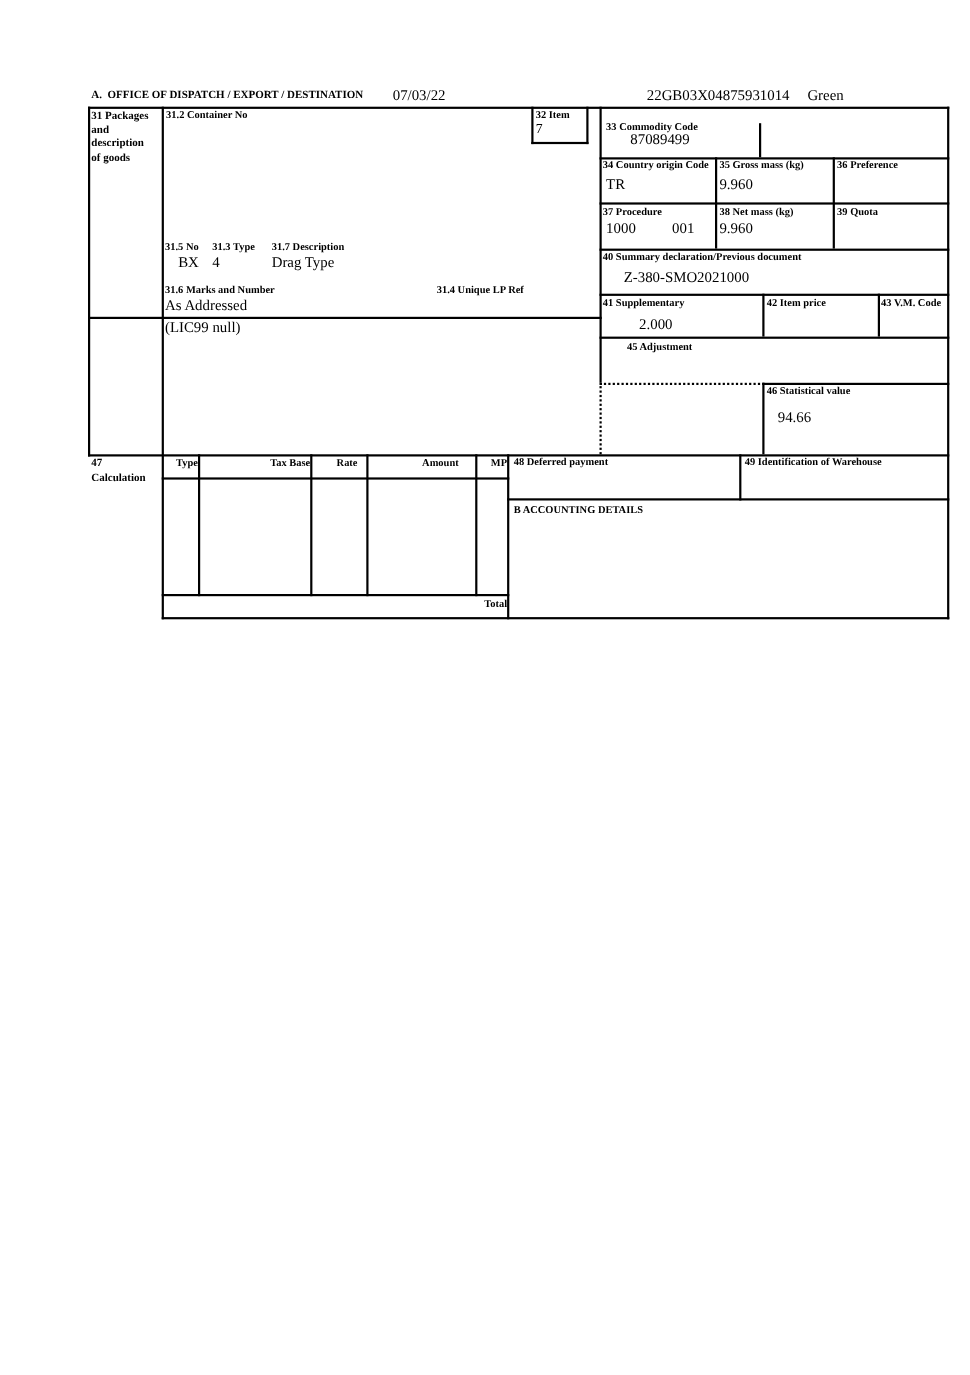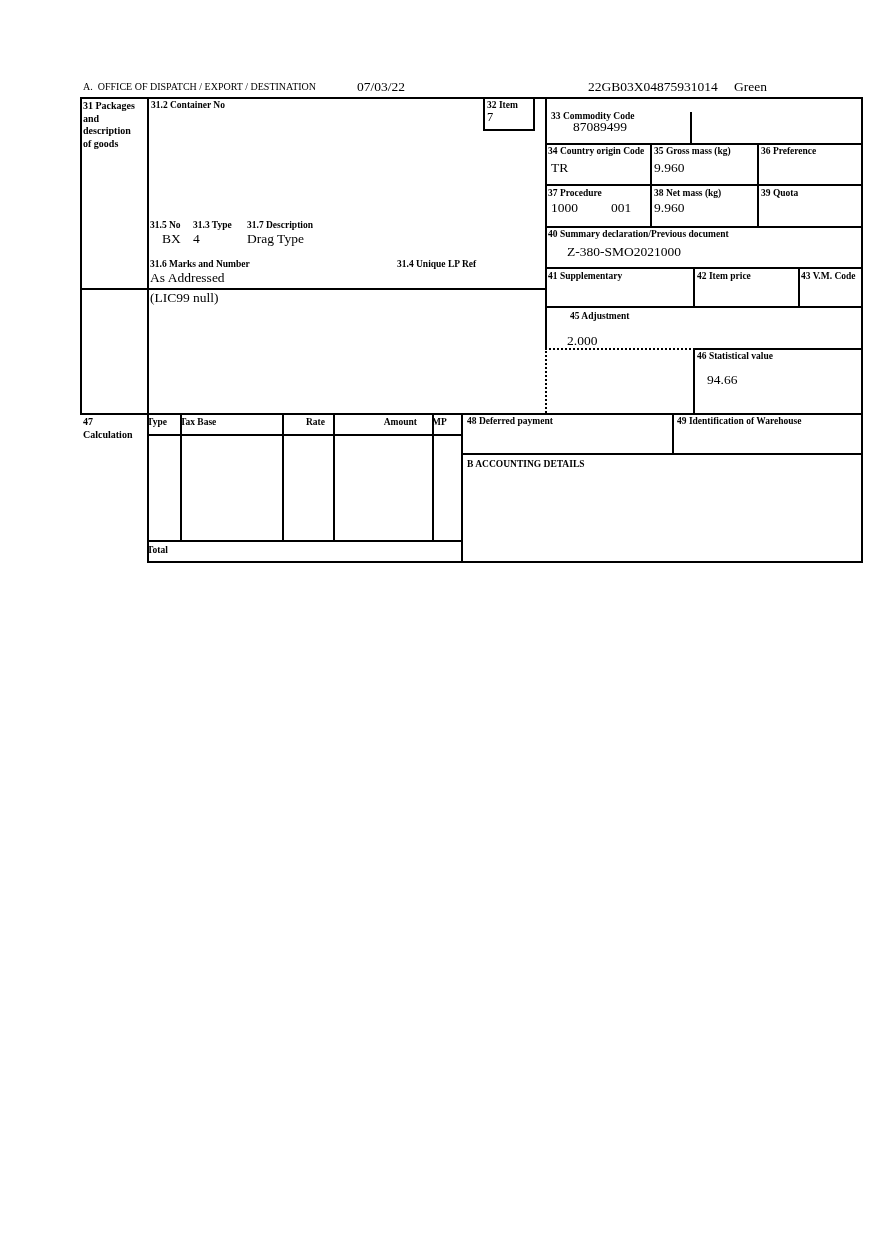--- a/index.html
+++ b/index.html
@@ -5,24 +5,24 @@
   html,body{margin:0;padding:0;background:#fff;}
   .page{position:relative;width:882px;height:1250px;background:#ffffff;
         font-family:"Liberation Serif",serif;color:#000;overflow:hidden;}
   .ln{position:absolute;background:#000;}
   .dh{position:absolute;border-top:2px dotted #000;height:0;}
   .dv{position:absolute;border-left:2px dotted #000;width:0;}
   .lbl{position:absolute;font-weight:bold;font-size:9.5px;line-height:11px;white-space:pre;}
   .lblblock{position:absolute;font-weight:bold;font-size:10px;line-height:12.5px;}
   .val{position:absolute;font-size:13.5px;line-height:15px;white-space:pre;}
   .val-sm{position:absolute;font-size:12.5px;line-height:13px;white-space:pre;}
-  .hdrA{position:absolute;font-weight:normal;font-size:10px;white-space:pre;}
+  .hdrA{position:absolute;font-weight:bold;font-size:10px;white-space:pre;}
   .hdrV{position:absolute;font-size:13.5px;white-space:pre;}
   .th{position:absolute;top:417px;font-weight:bold;font-size:9.5px;line-height:11px;}
-  .tc{text-align:left;} .tr{text-align:right;}
+  .tc{text-align:right;} .tr{text-align:right;}
 </style>
 </head>
 <body>
 
 <div class="page">
 
   <div class="hdrA" style="left:83px;top:81px;">A.  OFFICE OF DISPATCH / EXPORT / DESTINATION</div>
   <div class="hdrV" style="left:357px;top:79px;">07/03/22</div>
   <div class="hdrV" style="left:588px;top:79px;">22GB03X04875931014</div>
   <div class="hdrV" style="left:734px;top:79px;">Green</div>
@@ -100,21 +100,21 @@
   <div class="val" style="left:551px;top:200px;">1000</div>
   <div class="val" style="left:611px;top:200px;">001</div>
   <div class="lbl" style="left:654px;top:188px;">38 Net mass (kg)</div>
   <div class="val" style="left:654px;top:200px;">9.960</div>
   <div class="lbl" style="left:761px;top:188px;">39 Quota</div>
 
   <div class="lbl" style="left:548px;top:229px;">40 Summary declaration/Previous document</div>
   <div class="val" style="left:567px;top:244px;">Z-380-SMO2021000</div>
 
   <div class="lbl" style="left:548px;top:271px;">41 Supplementary</div>
-  <div class="val" style="left:567px;top:287px;margin-top:46px;">2.000</div>
+  <div class="val" style="left:581px;top:287px;">2.000</div>
   <div class="lbl" style="left:697px;top:271px;">42 Item price</div>
   <div class="lbl" style="left:801px;top:271px;">43 V.M. Code</div>
 
   <div class="lbl" style="left:536px;top:311px;padding-left:34px;">45 Adjustment</div>
   <div class="lbl" style="left:697px;top:351px;">46 Statistical value</div>
   <div class="val" style="left:707px;top:372px;">94.66</div>
 
   <div class="val" style="left:150px;top:290px;">(LIC99 null)</div>
 
   <div class="lblblock" style="left:83px;top:416px;width:62px;">

